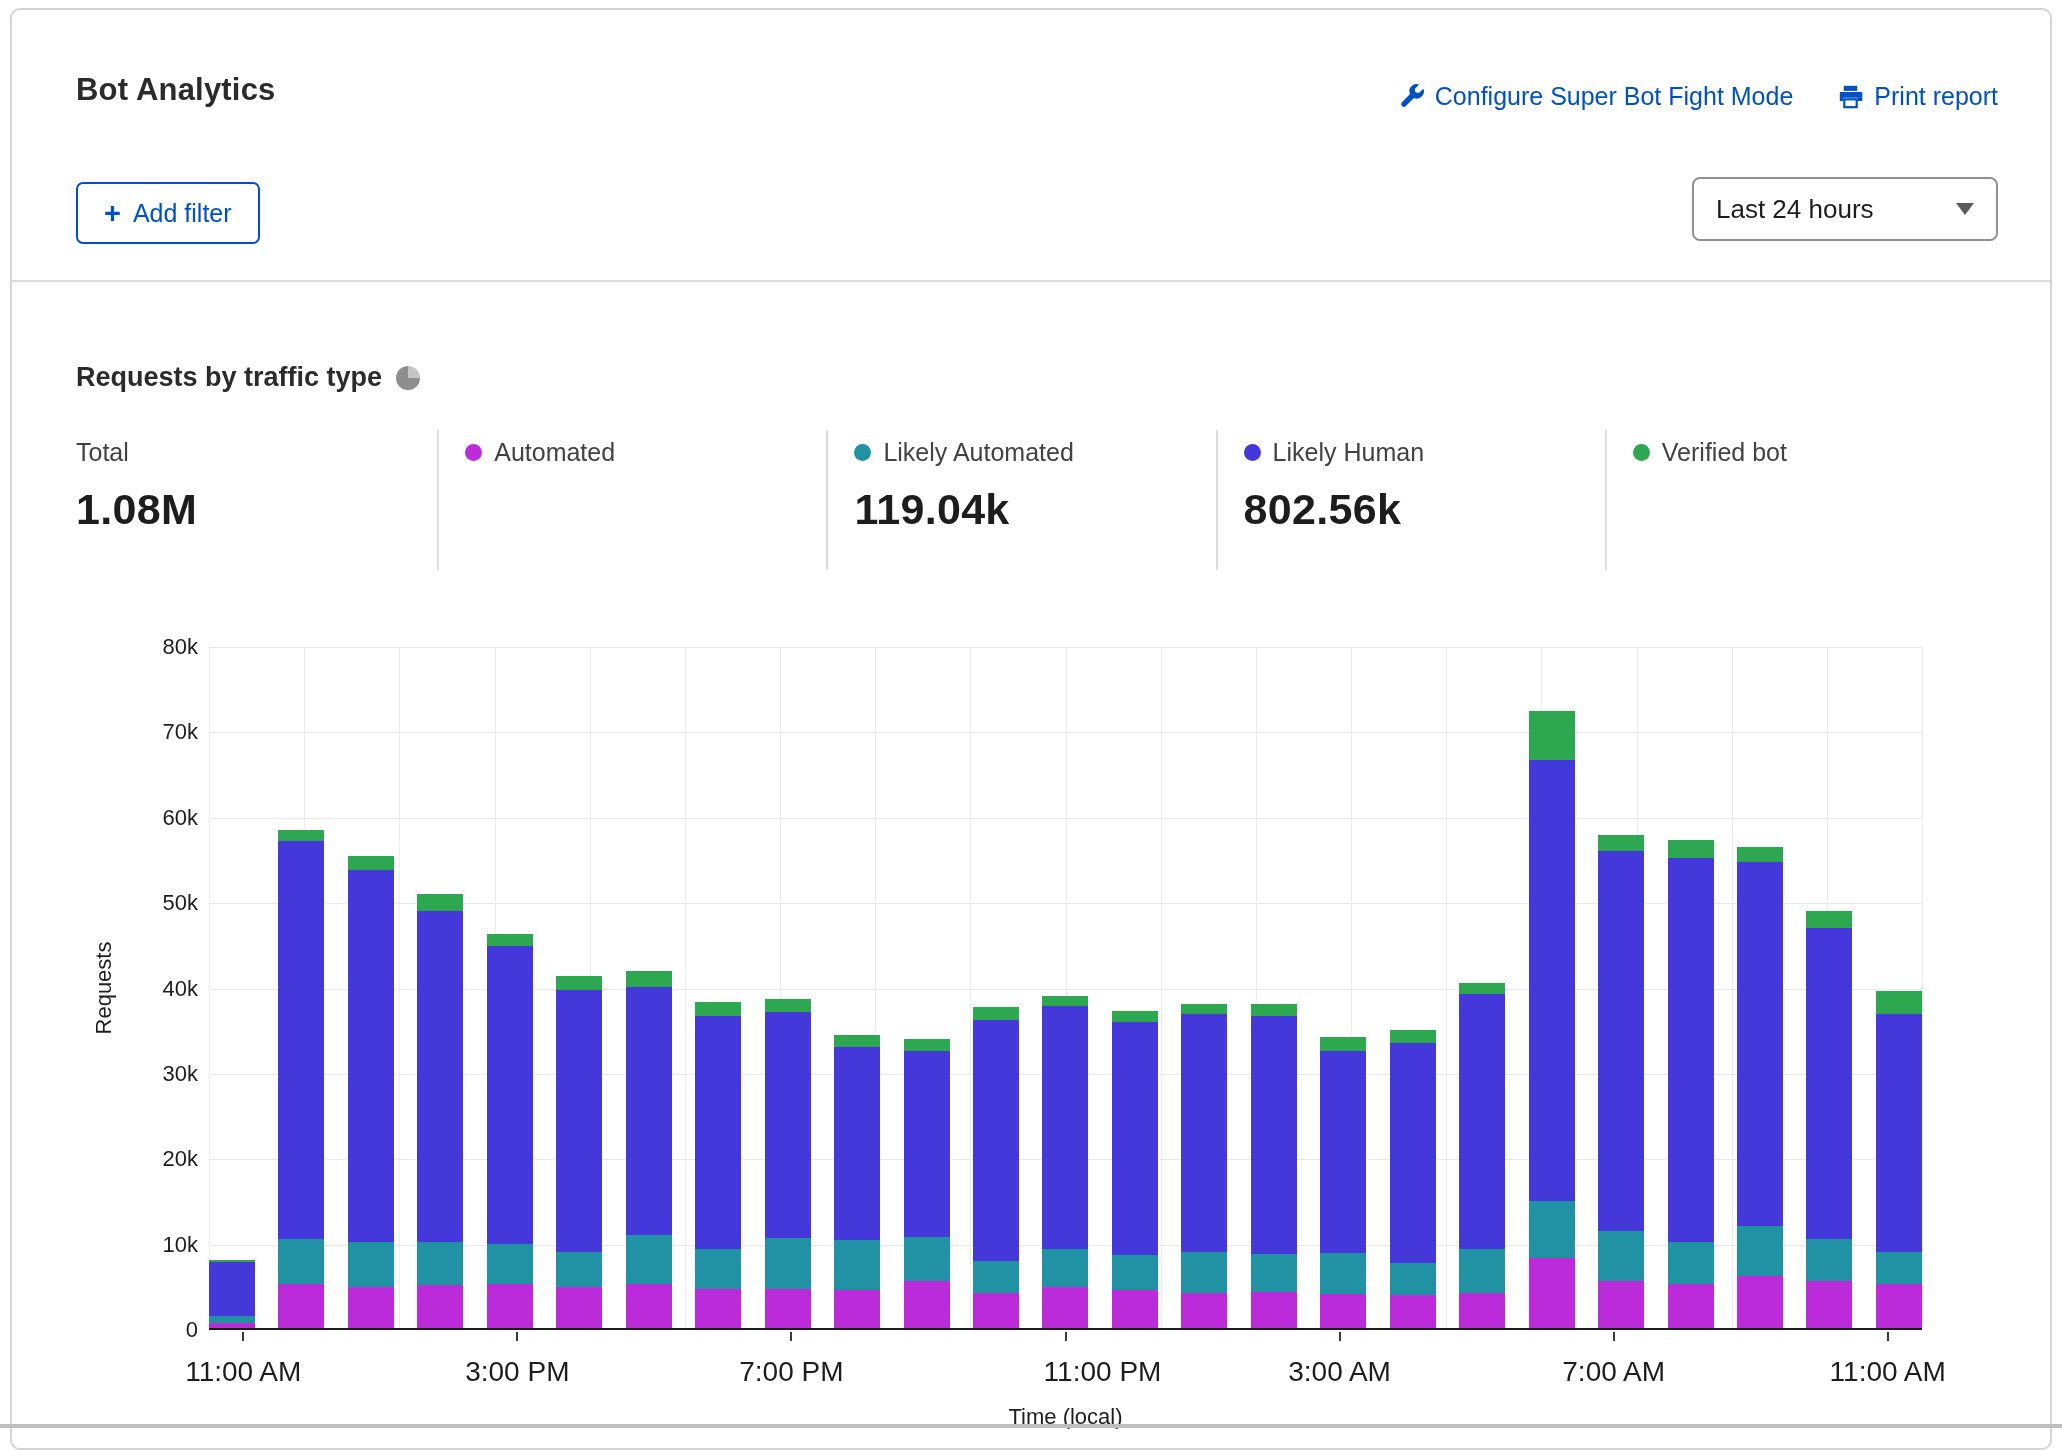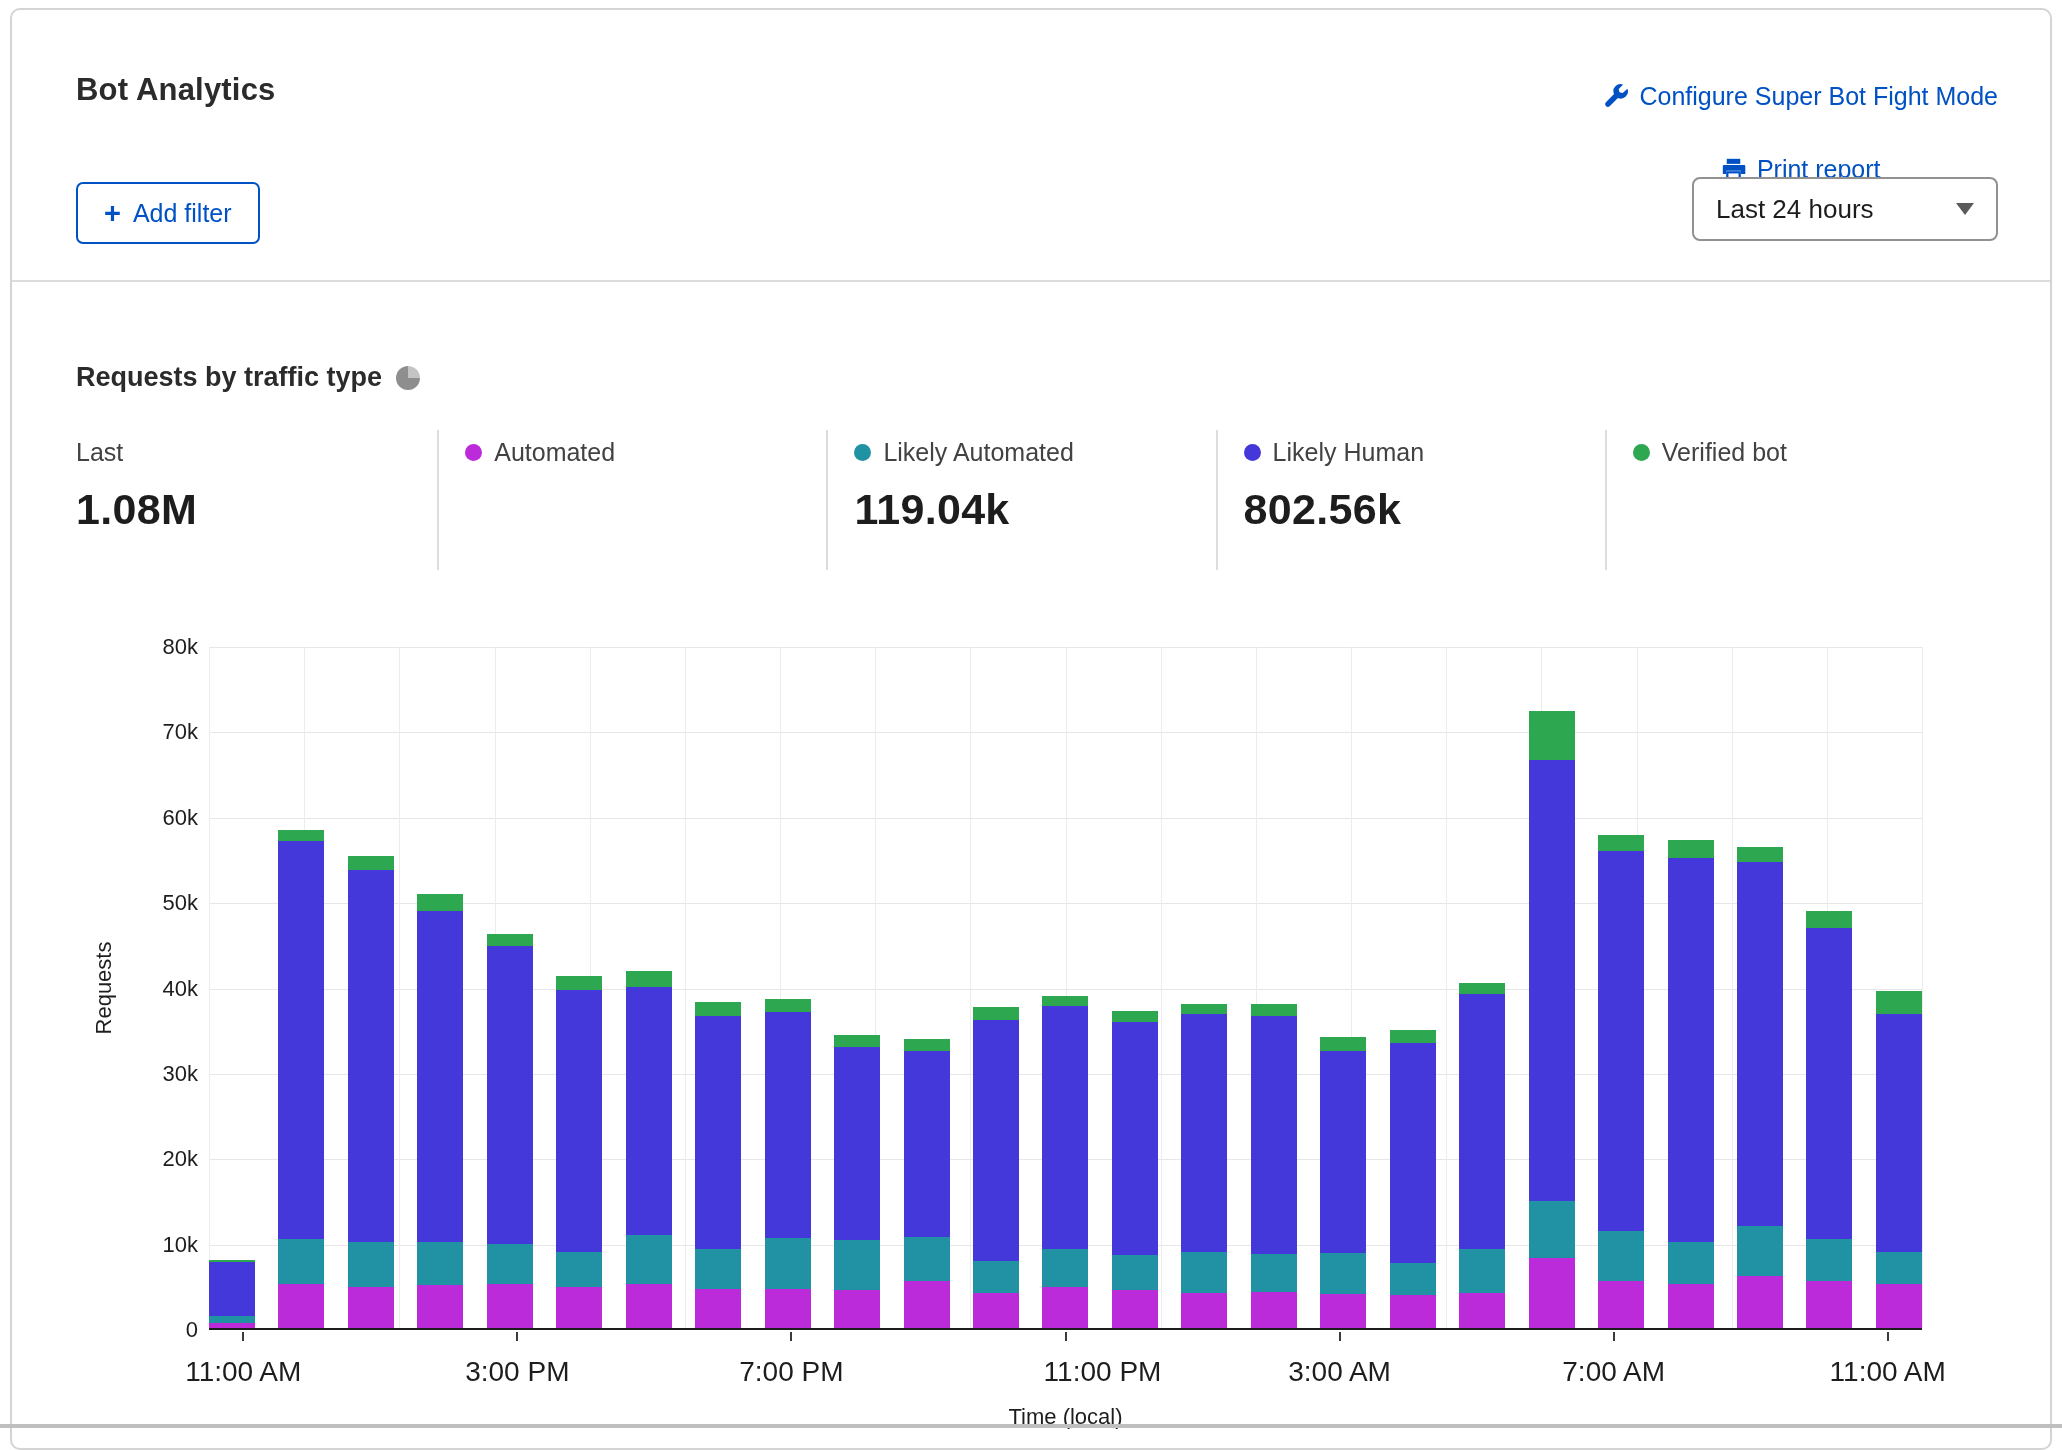--- a/index.html
+++ b/index.html
@@ -3,21 +3,21 @@
 <meta charset="utf-8">
 <style>
   * { margin:0; padding:0; box-sizing:border-box; }
   html,body { width:2062px; height:1450px; background:#fff; font-family:"Liberation Sans", sans-serif; color:#1d1d1d; overflow:hidden; }
   .card {
     position:absolute; left:10px; top:8px; width:2042px; height:1442px;
     background:#fff; border:2px solid #d4d4d4; border-radius:10px;
   }
   
   .page-title { position:absolute; left:64px; top:62px; font-size:31px; font-weight:700; color:#2b2b2b; letter-spacing:.2px; }
-  .header-links { position:absolute; right:52px; top:72px; display:flex; gap:44px; align-items:center;flex-direction:column; }
+  .header-links { position:absolute; right:52px; top:72px; display:flex; gap:44px; align-items:center; }
   .hlink { display:flex; align-items:center; gap:10px; color:#0051c3; font-size:25px; text-decoration:none; cursor:pointer; white-space:nowrap; }
   .hlink svg { display:block; }
   .add-filter {
     position:absolute; left:64px; top:172px; height:62px; padding:0 26px;
     background:#fff; border:2px solid #0051c3; border-radius:7px;
     color:#0051c3; font-size:25px; font-family:inherit; display:flex; align-items:center; gap:12px; cursor:pointer;
   }
   .add-filter .plus { font-size:29px; font-weight:700; line-height:1; }
   .time-select {
     position:absolute; right:52px; top:167px; width:306px; height:64px;
@@ -96,21 +96,21 @@
   <div class="section-divider"></div>
 
   <div class="section-title-row">
     <span class="section-title">Requests by traffic type</span>
     <span class="pie-icon"></span>
   </div>
 
   <div class="stats-row">
     <div class="stat">
       <div class="stat-head">
-          <span>Last</span>
+          <span>Total</span>
         </div>
       <div class="stat-value">1.08M</div>
     </div>
     <div class="stat">
       <div class="stat-head">
           <span class="stat-dot" style="background: rgb(187, 43, 217);"></span>
           <span>Automated</span>
         </div>
     </div>
     <div class="stat">

